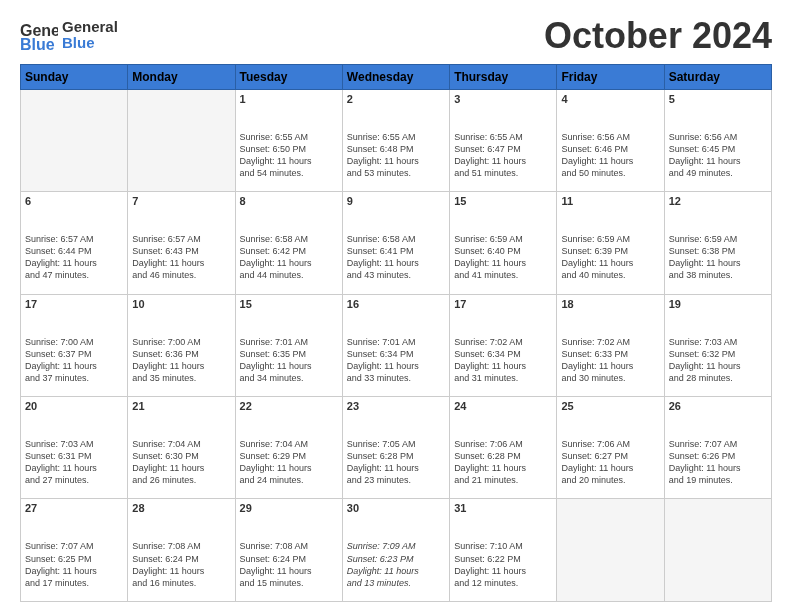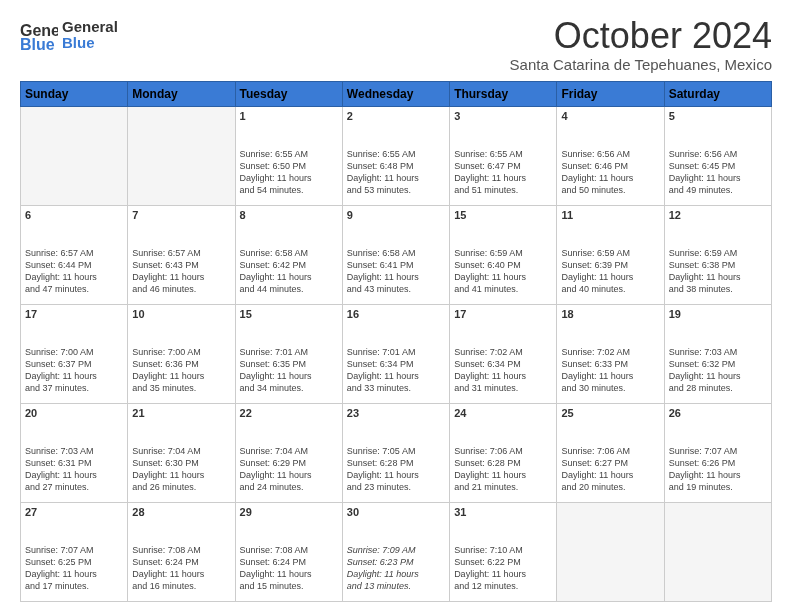--- a/index.html
+++ b/index.html
@@ -26,21 +26,21 @@
     .logo-wrapper {
       display: flex;
       align-items: center;
       gap: 4px;
     }
     .title-block {
       text-align: right;
     }
     .month-title {
       font-size: 36px;
-      font-weight: normal;
+      font-weight: bold;
       color: #333;
       line-height: 1.1;
     }
     .subtitle {
       font-size: 15px;
       color: #555;
     }
     .calendar {
       flex: 1;
       border-collapse: collapse;
@@ -91,21 +91,20 @@
         <text x="0" y="34" font-size="16" font-weight="bold" fill="#3a7bd5" font-family="Arial">Blue</text>
         <polygon points="70,8 86,8 78,20" fill="#3a7bd5" transform="translate(-32,0)"></polygon>
       </svg>
       <div style="display:flex;flex-direction:column;line-height:1.1;margin-left:0;">
         <span style="font-size:15px;font-weight:bold;color:#333;">General</span>
         <span style="font-size:15px;font-weight:bold;color:#3a7bd5;">Blue</span>
       </div>
     </div>
     <div class="title-block">
       <div class="month-title">October 2024</div>
-      <div class="subtitle">Santa Catarina de Tepehuanes, Mexico</div>
     </div>
   </div>
 
   <table class="calendar">
     <thead>
       <tr>
       <th>Sunday</th>
           <th>Monday</th>
           <th>Tuesday</th>
           <th>Wednesday</th>

